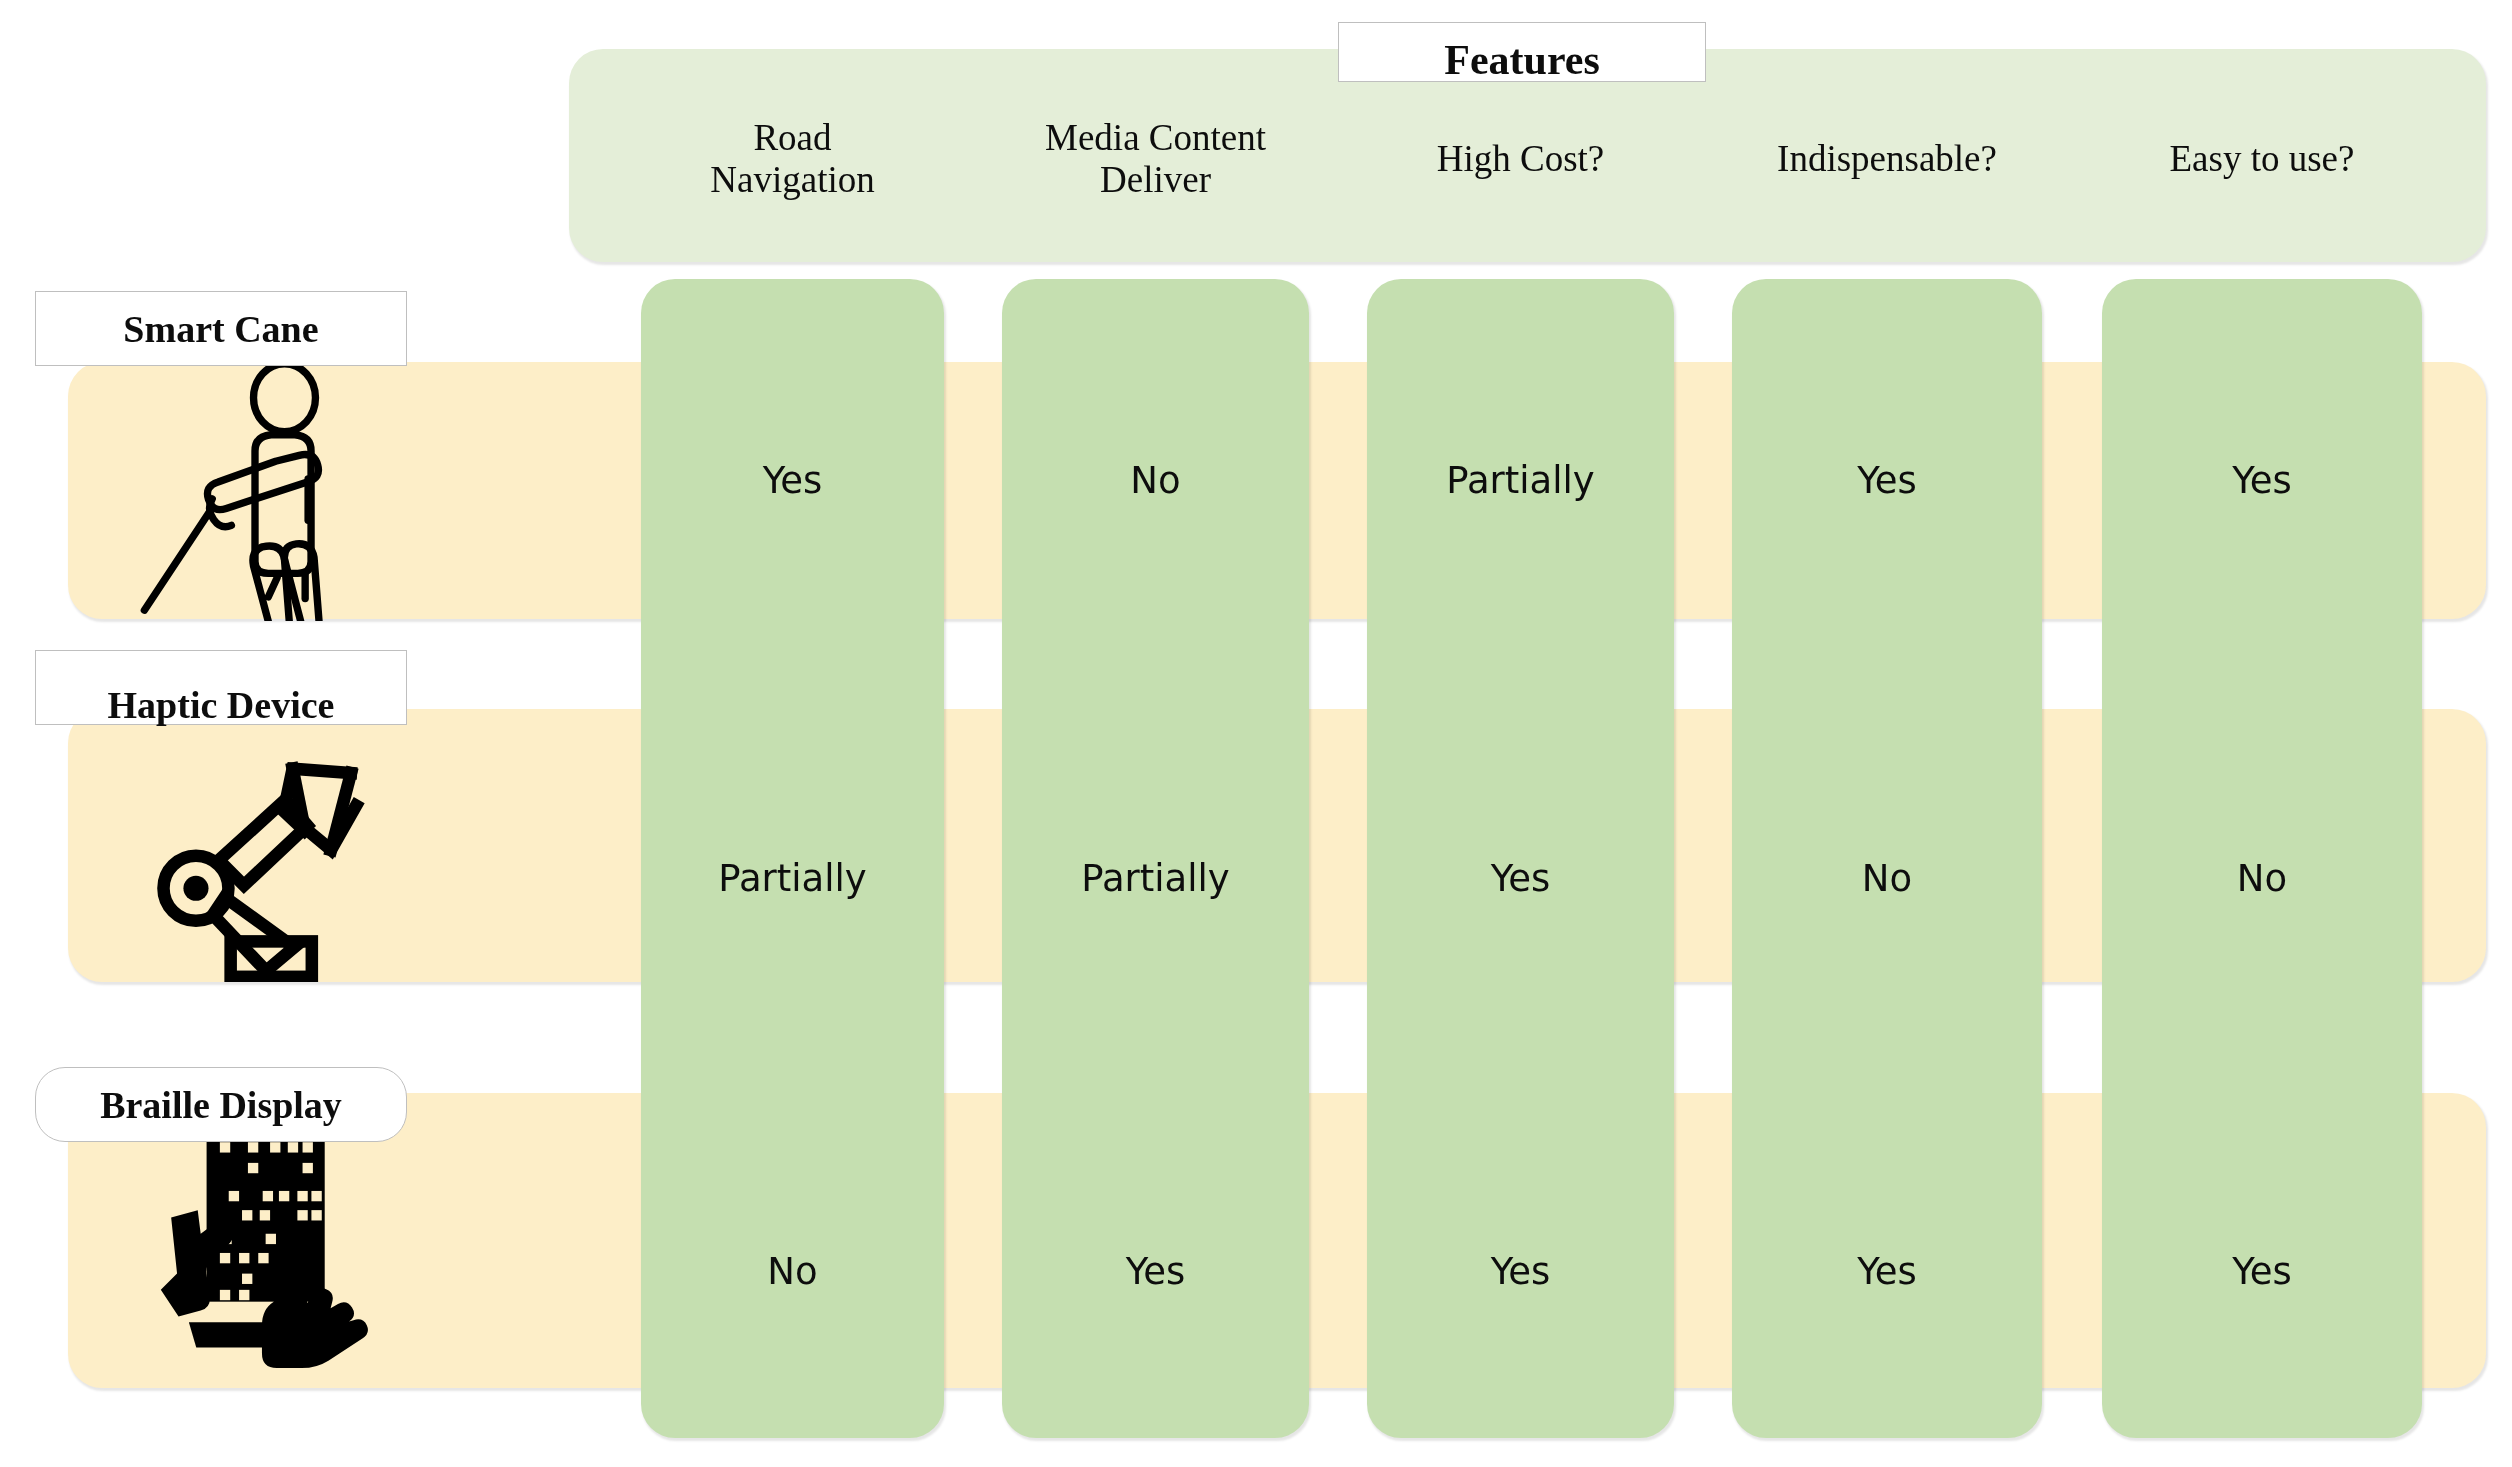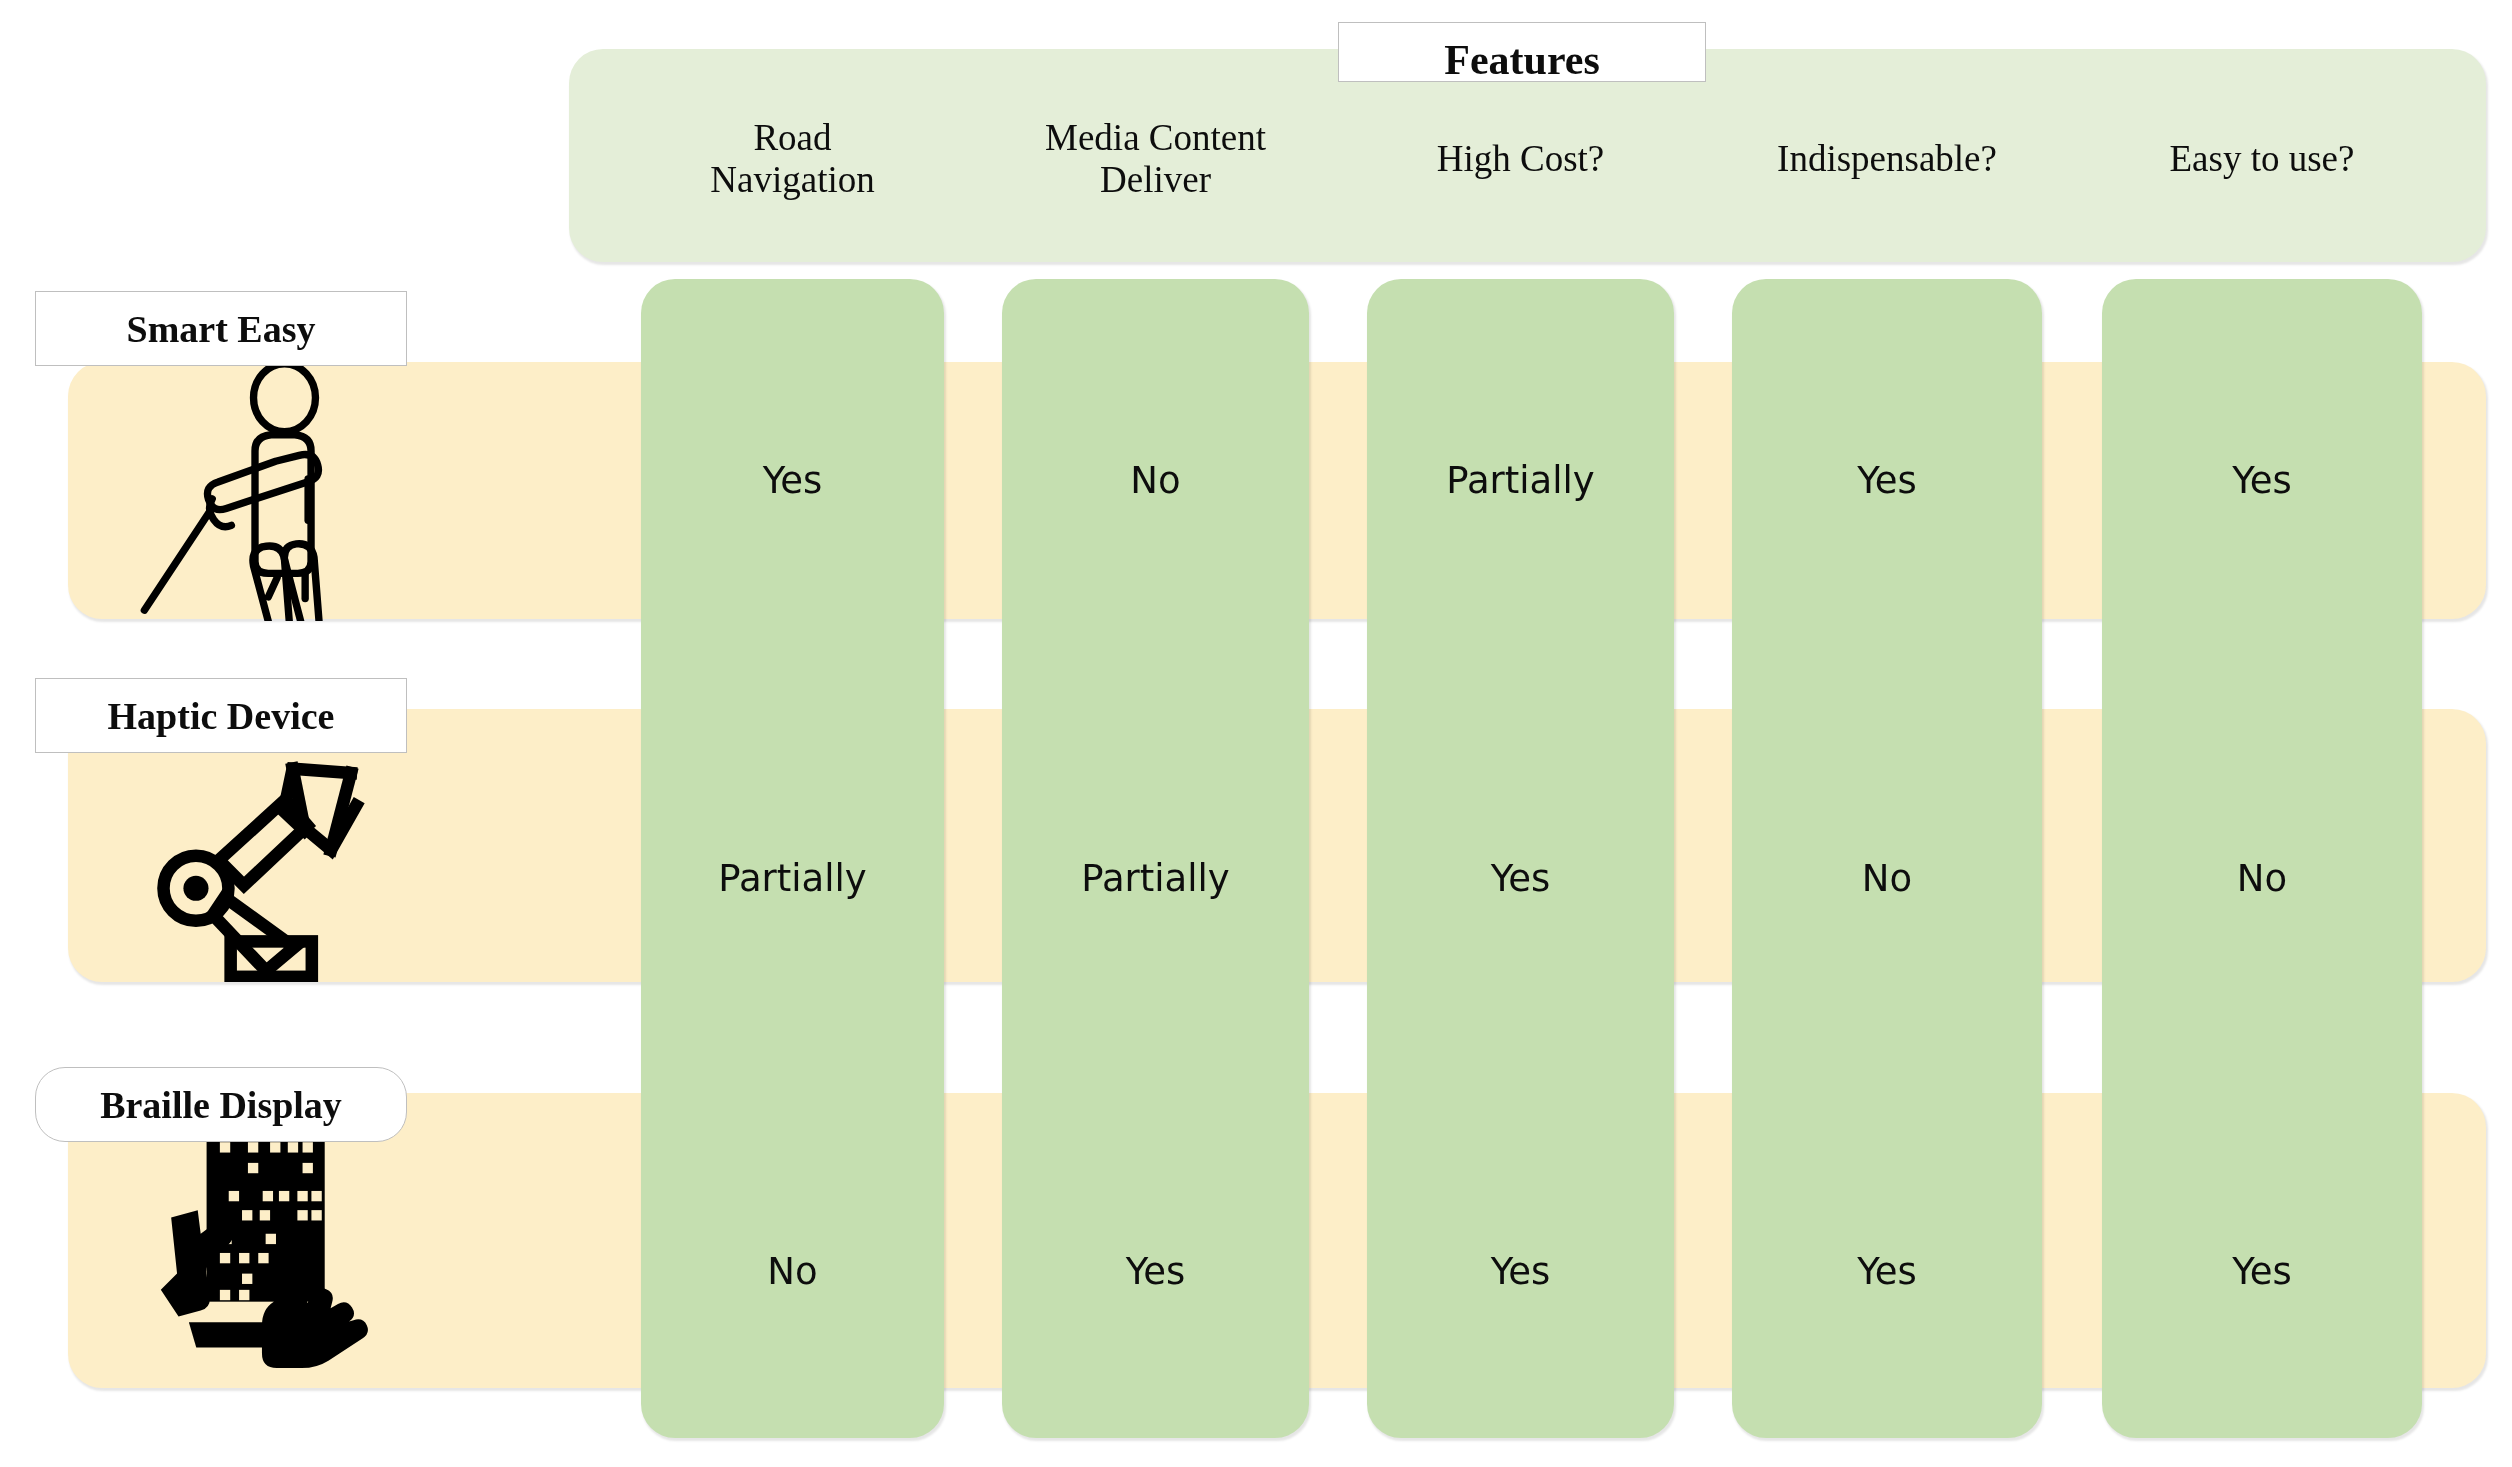--- a/index.html
+++ b/index.html
@@ -158,21 +158,21 @@
     <span>Indispensable?</span>
   </div>
   <div class="col-header" style="left:1367px; width:307px;">
     <span>High Cost?</span>
   </div>
   <div class="col-header" style="left:2102px; width:320px;">
     <span>Easy to use?</span>
   </div>
 
   <div class="row-label" style="top:291px;">
-    <span>Smart Easy</span>
+    <span>Smart Cane</span>
   </div>
   <div class="row-icon" style="left:137px; top:362px; width:236px; height:259px;">
     <svg viewBox="0 0 320 350" width="236" height="259">
       <g fill="none" stroke="#000000" stroke-width="10" stroke-linecap="round" stroke-linejoin="round">
 
         <ellipse cx="200" cy="48" rx="42" ry="46"></ellipse>
 
         <path d="M160 120 q0 -20 22 -22 l32 0 q22 2 22 22 l0 150 q0 16 -18 16 l-40 0 q-18 0 -18 -16 Z"></path>
 
         <path d="M188 134 l32 -8 q20 -5 25 13 q5 18 -14 23 l-110 36 q-18 6 -24 -12 q-6 -18 13 -24 Z"></path>
@@ -186,21 +186,21 @@
         <path d="M170 250 q-16 6 -12 26 l24 90 q6 22 26 16 q20 -6 15 -27 l-24 -92 q-5 -18 -29 -13 Z"></path>
 
         <path d="M216 246 q20 -2 24 18 l8 102 q2 22 -18 24 q-20 2 -22 -19 l-8 -103 q-2 -20 16 -22 Z"></path>
 
         <line x1="178" y1="318" x2="190" y2="292"></line>
         <line x1="228" y1="286" x2="228" y2="320"></line>
       </g>
     </svg>
   </div>
 
-  <div class="row-label" style="top:678px;">
+  <div class="row-label" style="top:650px;align-items:flex-end;">
     <span>Haptic Device</span>
   </div>
   <div class="row-icon" style="left:133px; top:720px; width:244px; height:262px;">
     <svg viewBox="0 0 330 355" width="244" height="262">
       <g fill="none" stroke="#000000" stroke-width="17" stroke-linecap="square" stroke-linejoin="miter">
 
         <path d="M116 190 L206 108 L236 143 L150 224 Z"></path>
 
         <path d="M208 104 L216 66 L295 72"></path>
         <path d="M232 146 L268 176 L302 116"></path>

